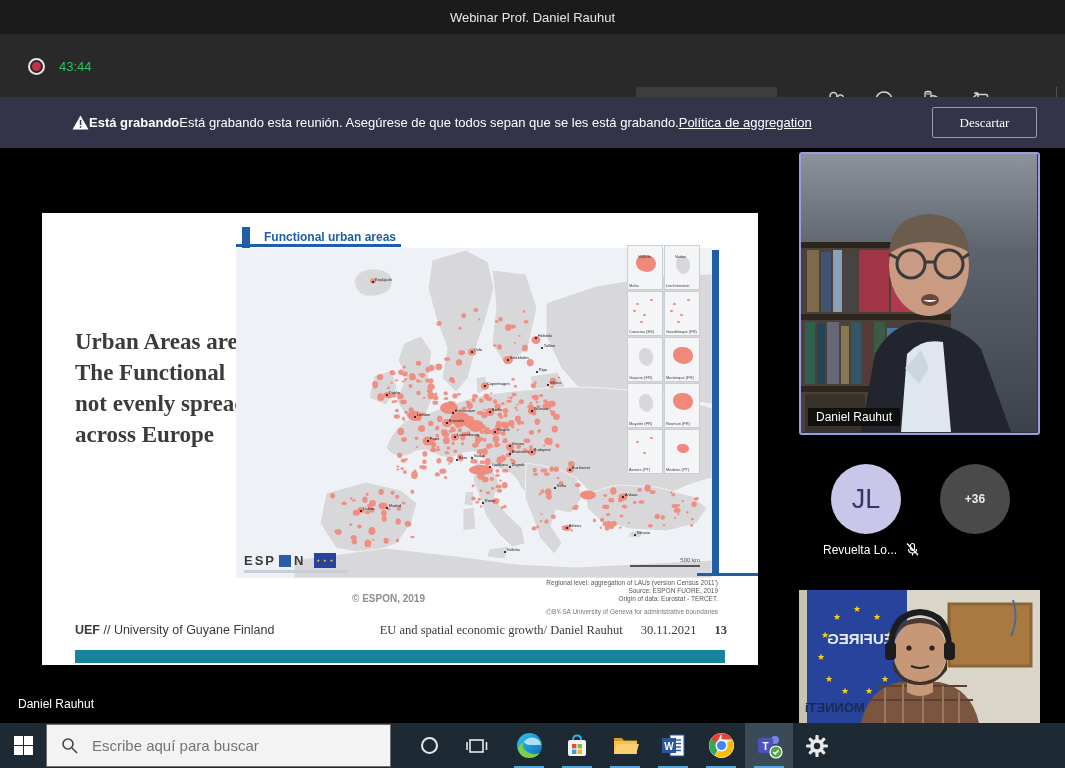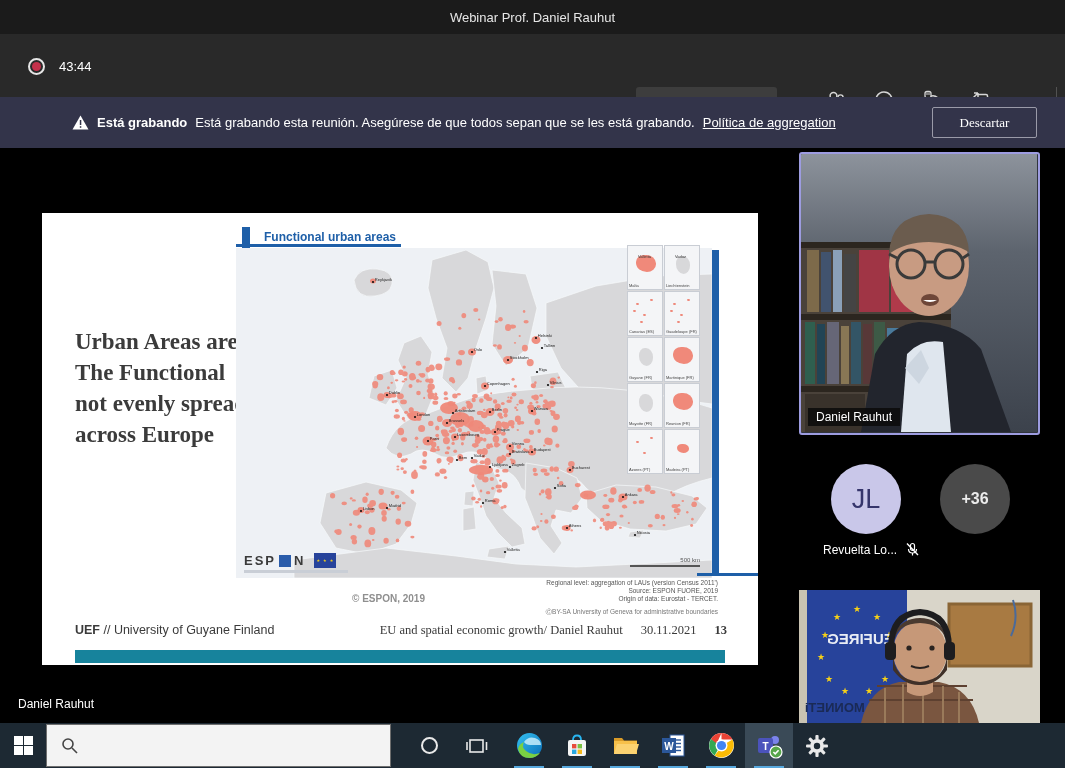--- a/index.html
+++ b/index.html
@@ -11,32 +11,32 @@
   .titlebar { position:absolute; left:0; top:0; width:1065px; height:34px; background:#1b1b1b;
     display:flex; align-items:center; justify-content:center; }
   .titlebar-text { color:#e6e6e6; font-size:13px; }
 
   
   .toolbar { position:absolute; left:0; top:34px; width:1065px; height:63px; background:#292929; }
   .rec-wrap { position:absolute; left:28px; top:24px; display:flex; align-items:center; gap:14px; }
   .rec-ring { width:17px; height:17px; border:2px solid #e6e6e6; border-radius:50%;
     display:flex; align-items:center; justify-content:center; }
   .rec-dot { width:9px; height:9px; border-radius:50%; background:#c4314b; }
-  .rec-timer { color:#ffffff; font-size:13px; }
+  .rec-timer { color:#22c55e; font-size:13px; }
   .req-control { position:absolute; left:636px; top:53px; width:141px; height:31px; background:#3d3d3d;
     border:none; border-radius:3px; color:#848484; font-size:13px; font-family:inherit; }
   .tb-icons { position:absolute; left:812px; top:48px; display:flex; align-items:center; }
   .tb-icon { width:48px; height:36px; display:flex; align-items:center; justify-content:center; position:relative; cursor:pointer; }
   .tb-underline { position:absolute; left:9px; bottom:-6px; width:30px; height:3px; border-radius:2px; background:#9ea0dc; }
   .tb-divider { width:1px; height:26px; background:#525252; margin-left:4px; }
 
   
   .banner { position:absolute; left:0; top:97px; width:1065px; height:51px; background:#33344a;
     display:flex; align-items:center; }
-  .banner-content { display:flex; align-items:center; margin-left:72px; gap:8px; color:#fff; font-size:13px; white-space:nowrap; }
+  .banner-content { display:flex; align-items:center; margin-left:72px; color:#fff; font-size:13px; white-space:nowrap; }
   .banner-bold { font-weight:bold; }
   .banner-link { text-decoration:underline; color:#fff; cursor:pointer; }
   .banner-dismiss { position:absolute; right:28px; top:10px; width:105px; height:31px; background:transparent;
     border:1px solid #9a9aa8; border-radius:2px; color:#fff; font-size:13px; font-family:Liberation Serif, serif; cursor:pointer; }
 
   
   .stage { position:absolute; left:0; top:148px; width:1065px; height:575px; background:#000; }
   .presenter-label { position:absolute; left:18px; top:549px; color:#fff; font-size:12px; }
 
   
@@ -75,21 +75,21 @@
   
   .video-main { position:absolute; left:799px; top:4px; width:241px; height:283px;
     border:2.5px solid #9d9ce0; border-radius:3px; background:#30353d; overflow:hidden; }
   .video-name-chip { position:absolute; left:7px; bottom:7px; background:rgba(10,10,10,0.85); color:#fff;
     font-size:12px; padding:2px 8px; }
   .participants { position:absolute; left:799px; top:300px; width:241px; height:120px; }
   .avatar-jl { position:absolute; left:32px; top:16px; width:70px; height:70px; border-radius:50%;
     background:#c9c7e9; display:flex; align-items:center; justify-content:center;
     color:#35356b; font-size:27px; }
   .avatar-overflow { position:absolute; left:141px; top:16px; width:70px; height:70px; border-radius:50%;
-    background:#4a4a4a; display:flex; align-items:center; justify-content:center; color:#ececec; font-size:16px; font-weight:bold; }
+    background:#4a4a4a; display:flex; align-items:center; justify-content:center; color:#ececec; font-size:12px; font-weight:bold; }
   .participant-name { position:absolute; left:24px; top:94px; color:#fff; font-size:12px; display:flex; align-items:center; gap:8px; }
   .video-bottom { position:absolute; left:799px; top:442px; width:241px; height:133px; background:#d9d5c9; overflow:hidden; }
   .mirrored { transform:scaleX(-1); display:inline-block; }
 
   
   .taskbar { position:absolute; left:0; top:723px; width:1065px; height:45px; background:#1d2933; display:flex; align-items:center; }
   .win-btn { width:46px; height:45px; display:flex; align-items:center; justify-content:center; cursor:pointer; }
   .search-box { width:345px; height:43px; background:#f3f3f3; border:1px solid #6e6e6e; display:flex; align-items:center; gap:14px; padding-left:14px; }
   .search-box input { border:none; background:transparent; outline:none; font-size:15px; color:#3f3f3f; width:260px; font-family:inherit; }
   .tb-app { width:48px; height:45px; display:flex; align-items:center; justify-content:center; position:relative; cursor:pointer; }
@@ -939,20 +939,21 @@
           <rect x="10" y="0" width="9" height="9" fill="#fff"></rect>
         <rect x="0" y="10" width="9" height="9" fill="#fff"></rect>
           <rect x="10" y="10" width="9" height="9" fill="#fff"></rect>
       </svg>
     </div>
     <div class="search-box">
       <svg width="17" height="17" viewBox="0 0 17 17">
         <circle cx="7" cy="7" r="5" fill="none" stroke="#444" stroke-width="1.6"></circle>
         <line x1="11" y1="11" x2="16" y2="16" stroke="#444" stroke-width="1.6"></line>
       </svg>
+      <input type="text" placeholder="Escribe aquí para buscar" style="">
     </div>
     <div class="tb-app" style="margin-left:14px;">
       <span class="cortana-circle"></span>
     </div>
     <div class="tb-app">
       <svg width="22" height="22" viewBox="0 0 22 22">
         <rect x="4" y="5" width="13" height="12" fill="none" stroke="#e9e9e9" stroke-width="1.6"></rect>
         <line x1="1" y1="7" x2="1" y2="15" stroke="#e9e9e9" stroke-width="1.6"></line>
         <line x1="20.5" y1="7" x2="20.5" y2="15" stroke="#e9e9e9" stroke-width="1.6"></line>
       </svg>

